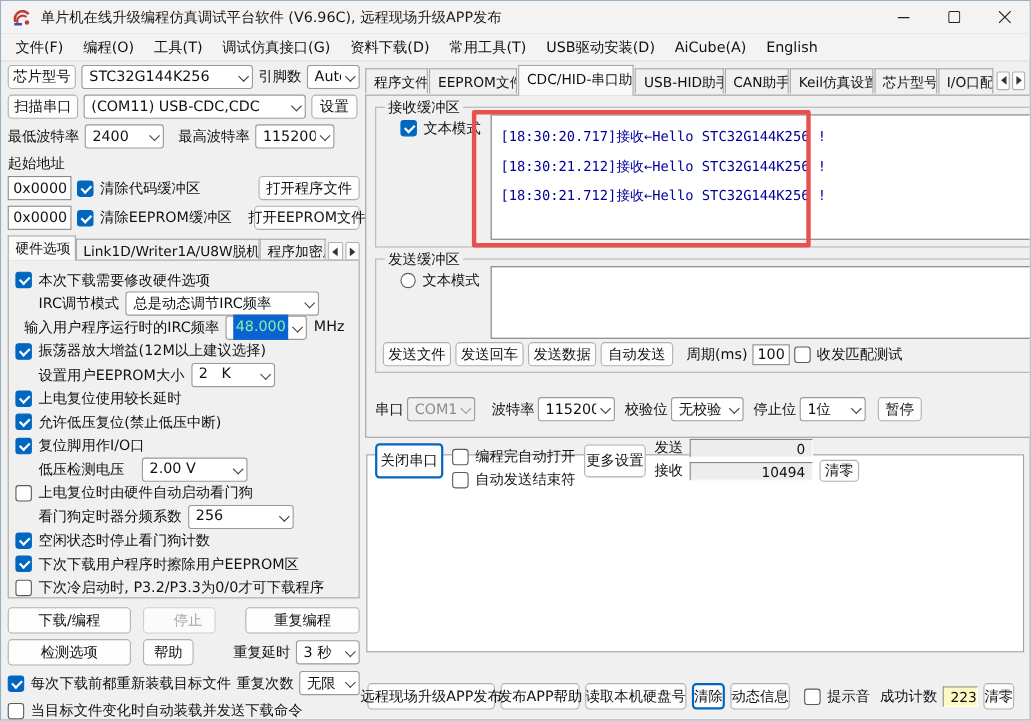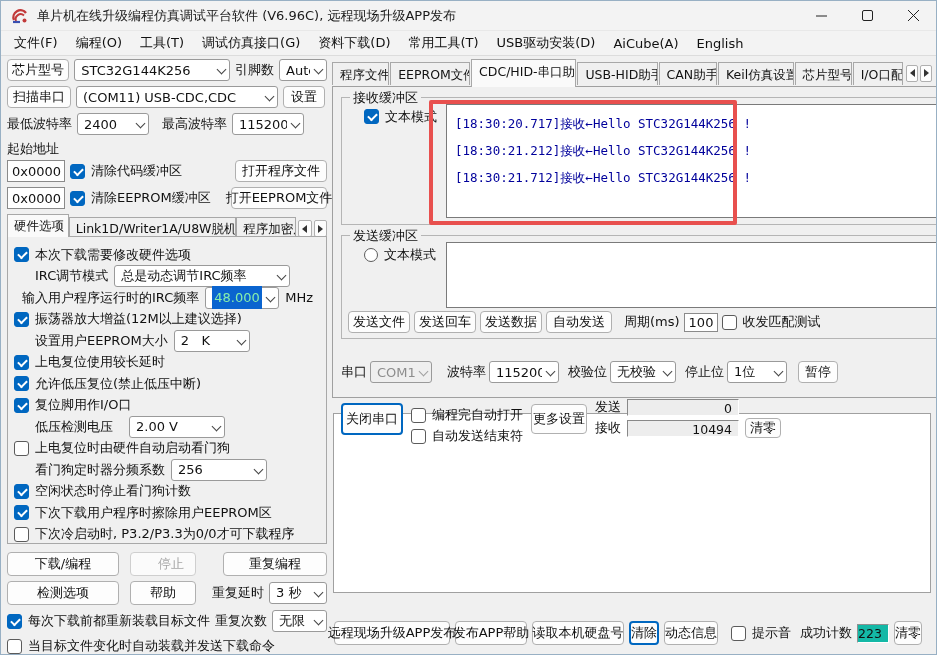--- a/index.html
+++ b/index.html
@@ -85,23 +85,23 @@
   .annotation { position:absolute; left:87px; top:2px; width:308px; height:125px; border:4px solid #e8504e; z-index:5; border-radius:2px;}
   .sendbtns { position:absolute; left:6px; bottom:5px; right:6px; display:flex; align-items:center; gap:4px; }
   .serialrow1 { display:flex; align-items:center; gap:3px; margin-top:21px; height:24px;}
   .serialrow2 { display:flex; align-items:center; gap:8px; margin-top:5px; }
   .counter { background:#ededed; border-top:1px solid #888; border-left:1px solid #888;
     border-bottom:1px solid #fff; border-right:1px solid #fff; width:112px; height:17px;
     font-size:12.5px; text-align:right; padding:1px 6px 0 0; }
   .cntrow { display:flex; align-items:center; gap:6px; height:19px; }
   .logpanel { position:absolute; left:1px; top:354px; width:598px; height:180px; background:#fff; border:1px solid #a0a0a0; }
   .bottomrow { position:absolute; left:2px; top:562px; width:588px; display:flex; align-items:center; gap:5px; }
-  .sunken { background:#14b8a6; border-top:1px solid #909090; border-left:1px solid #909090;
+  .sunken { background:#fef9c3; border-top:1px solid #909090; border-left:1px solid #909090;
     border-bottom:1px solid #fff; border-right:1px solid #fff; width:46px; height:19px;
-    font-size:12.5px; text-align:left; padding-top:1px;}
+    font-size:12.5px; text-align:right; padding-top:1px;}
 </style>
 </head>
 <body>
 
 <div class="titlebar">
   <svg class="applogo" viewBox="0 0 18 18">
     <path d="M3 13 A7 7 0 0 1 15 6" fill="none" stroke="#c23a3a" stroke-width="2.4"></path>
     <path d="M5 14 A5 5 0 0 1 13 8.5" fill="none" stroke="#c23a3a" stroke-width="2"></path>
     <path d="M2 15 h7" stroke="#3a50b0" stroke-width="2.2"></path>
     <circle cx="13.5" cy="13.5" r="2" fill="#c23a3a"></circle>
@@ -285,21 +285,21 @@
     </label>
   </div>
 
   <div class="lrow" style="margin-top:8px">
     <div class="btn big" style="width:112px">下载/编程</div>
     <div class="btn big disabled" style="width:66px; margin-left:6px">停止</div>
     <div class="btn big" style="width:104px; margin-left:auto">重复编程</div>
   </div>
   <div class="lrow" style="margin-top:4px">
     <div class="btn big" style="width:112px">检测选项</div>
-    <div class="btn big" style="width:66px; margin-left:6px">帮助</div>
+    <div class="btn big" style="width:46px; margin-left:6px">帮助</div>
     <span class="lab" style="margin-left:auto">重复延时</span>
     <div class="dd" style="width:58px">
       <span class="ddv">3 秒</span>
       <span class="chev"></span>
     </div>
   </div>
   <div class="lrow" style="margin-top:3px">
     <label class="cbrow">
       <span class="cb checked"></span>
       <span class="cbl">每次下载前都重新装载目标文件</span>

